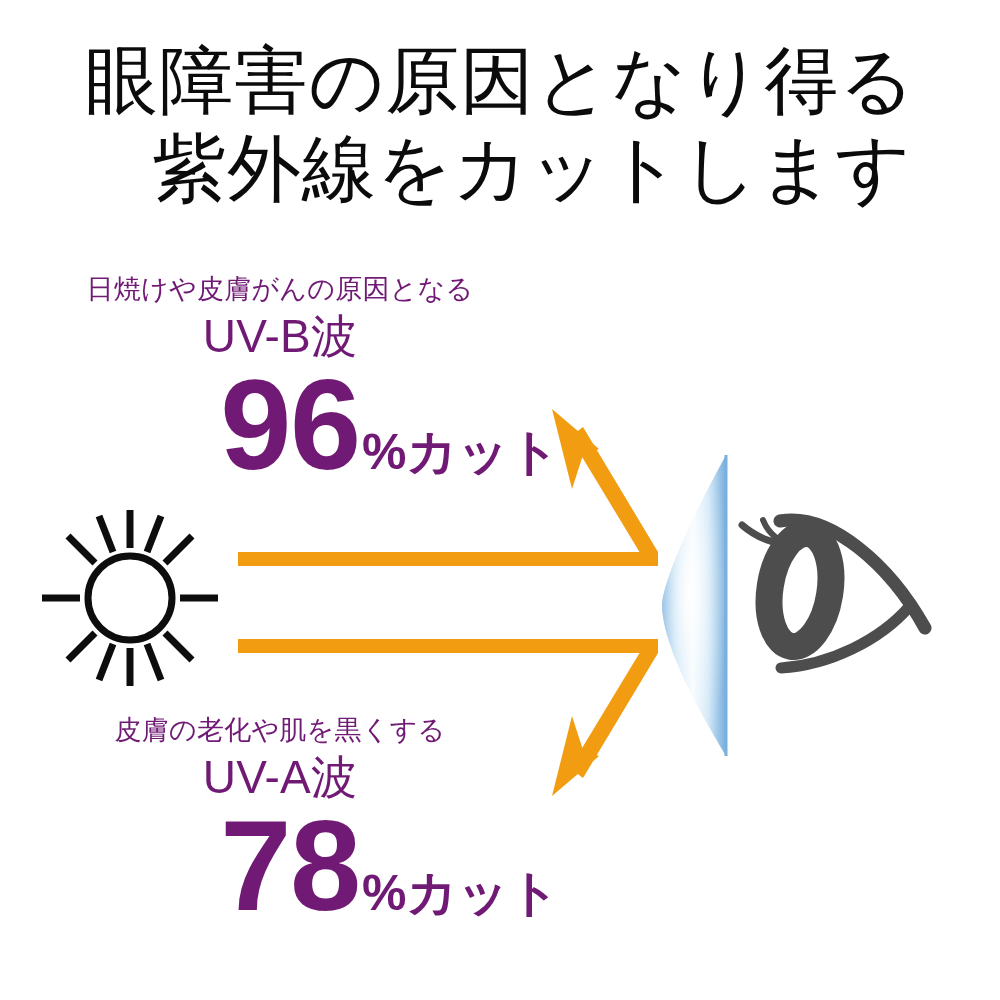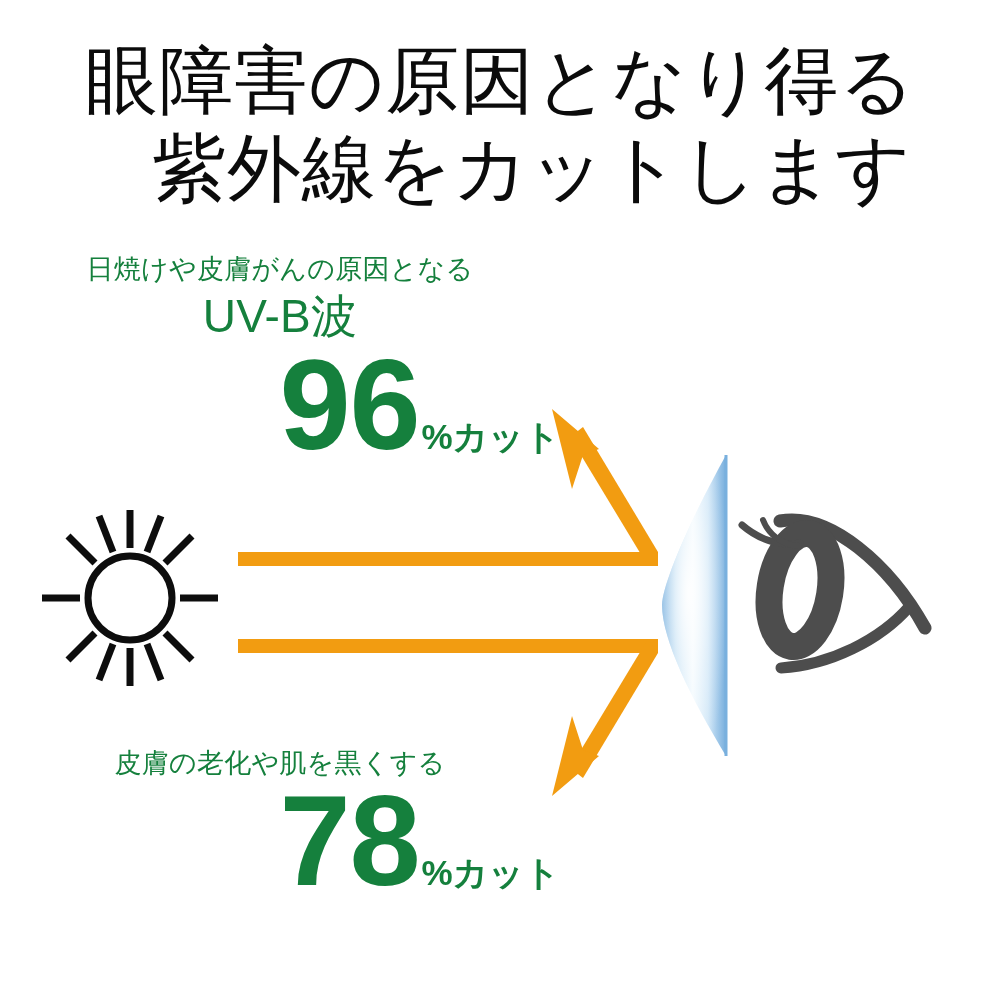--- a/index.html
+++ b/index.html
@@ -42,21 +42,22 @@
     line-height: 86px;
     padding-left: 32px;
   }
 
   
   .uv-block {
     position: absolute;
     width: 560px;
     left: 0px;
     text-align: center;
-    color: #15803d;
+    color: #701a75;
+    margin-top: 20px;
   }
   .uv-caption {
     font-size: 27px;
     font-weight: 500;
     line-height: 34px;
     letter-spacing: 0.01em;
     white-space: nowrap;
   }
   .uv-wave {
     font-size: 46px;
@@ -73,30 +74,30 @@
     justify-content: flex-end;
     white-space: nowrap;
   }
   .uv-number {
     font-size: 128px;
     font-weight: 700;
     line-height: 118px;
     letter-spacing: -0.01em;
   }
   .uv-unit {
-    font-size: 35px;
+    font-size: 50px;
     font-weight: 700;
     line-height: 118px;
     letter-spacing: 0em;
     margin-left: 2px;
   }
 
   
   #uvb-block { top: 252px; }
-  #uva-block { top: 746px; }
+  #uva-block { top: 693px; }
 
   
   #graphic {
     position: absolute;
     left: 0;
     top: 0;
     width: 1000px;
     height: 1000px;
     pointer-events: none;
   }
@@ -113,20 +114,21 @@
     <div class="uv-caption">日焼けや皮膚がんの原因となる</div>
     <div class="uv-wave">UV-B波</div>
     <div class="uv-figure">
       <span class="uv-number">96</span>
       <span class="uv-unit">%カット</span>
     </div>
   </div>
 
   <div class="uv-block" id="uva-block">
     <div class="uv-caption">皮膚の老化や肌を黒くする</div>
+    <div class="uv-wave">UV-A波</div>
     <div class="uv-figure">
       <span class="uv-number">78</span>
       <span class="uv-unit">%カット</span>
     </div>
   </div>
 
   <svg id="graphic" viewBox="0 0 1000 1000" xmlns="http://www.w3.org/2000/svg">
     <defs>
       <linearGradient id="lensGrad" x1="0" y1="0" x2="1" y2="0">
         <stop offset="0%" stop-color="#79b0de"></stop>

